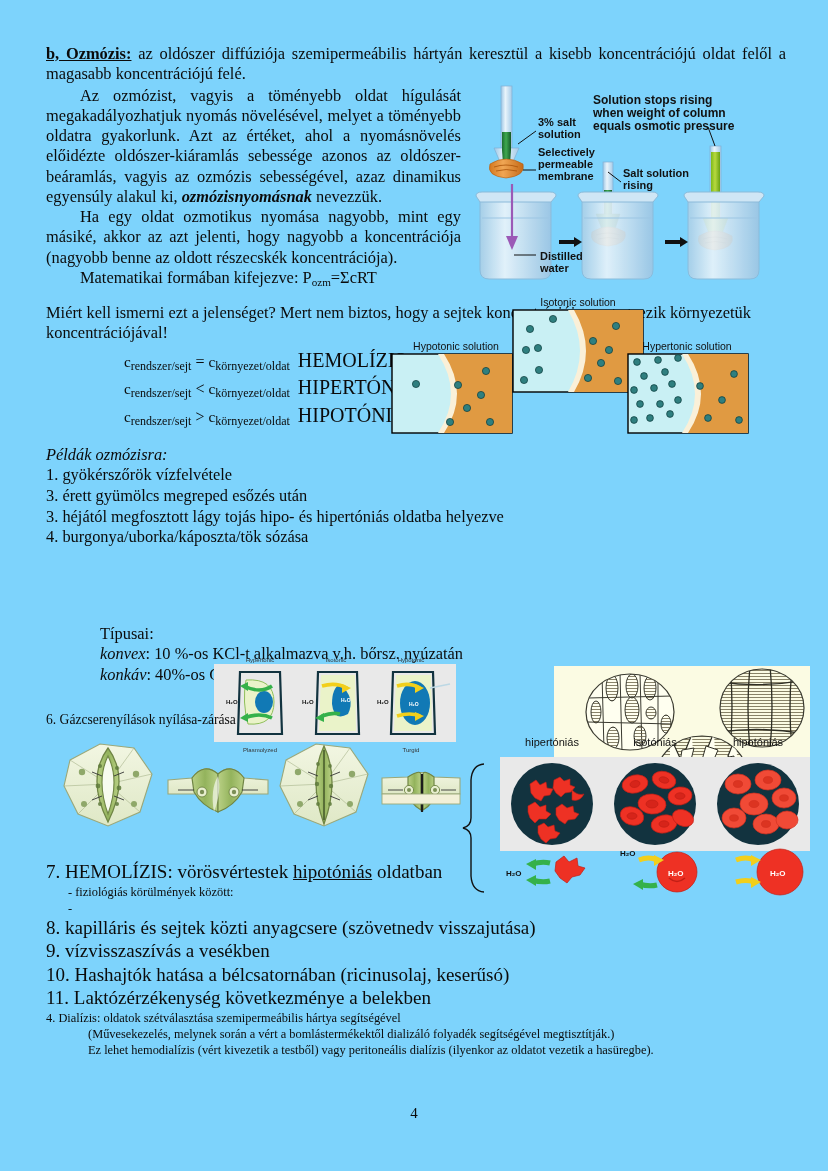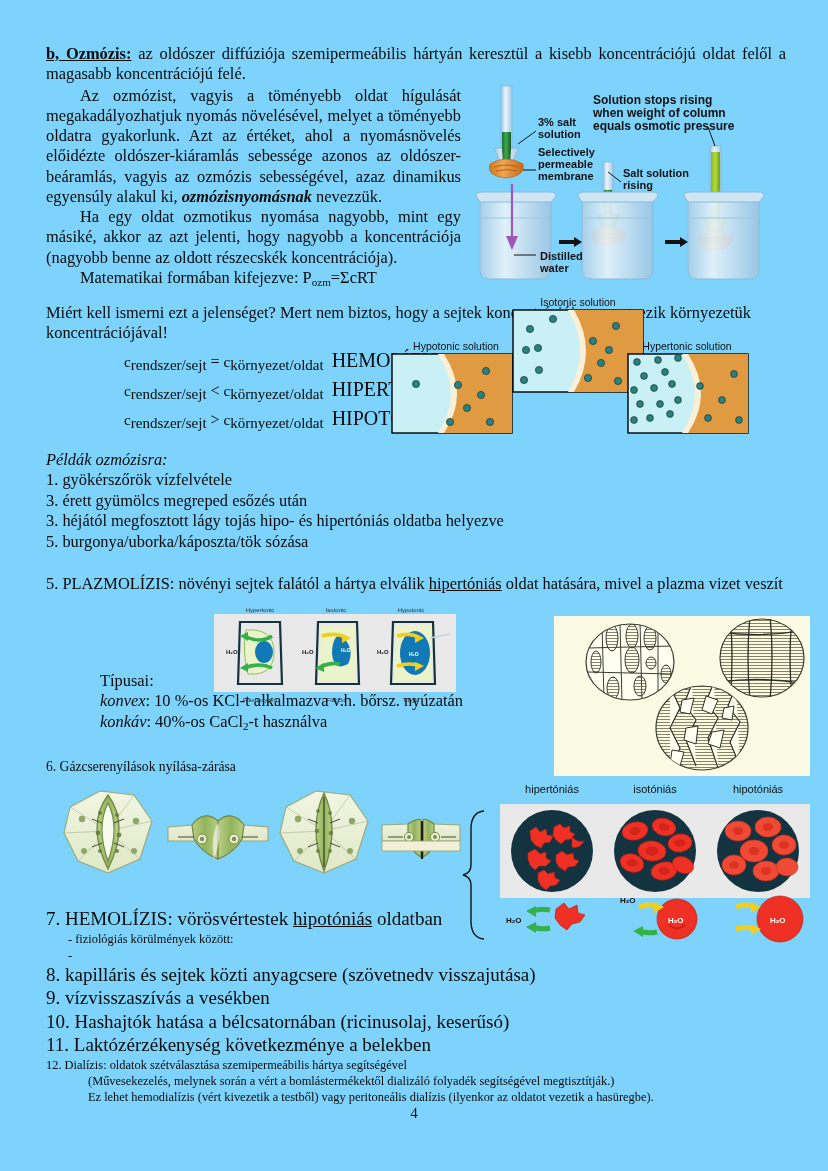--- a/index.html
+++ b/index.html
@@ -50,21 +50,21 @@
     width: 320px;
     height: 208px;
   }
 
   
   .sec2 { position: relative; margin-top: 13px; }
   .sec2 .q { font-size: 16.4px; line-height: 1.235; width: 740px;}
   .eqs { margin-top: 4px; margin-left: 78px; }
   .eq { white-space: nowrap; line-height: 1.30; }
   .eq .c { font-size: 15.2px; }
-  .eq .sb { font-size: 15px; vertical-align: -0.22em; }
+  .eq .sb { font-size: 12px; vertical-align: -0.22em; }
   .eq .op { font-size: 16px; padding: 0 4px; }
   .eq .name { font-size: 20px; padding-left: 8px; }
   .fig-tonic {
     position: absolute;
     right: 34px;
     top: -7px;
     width: 370px;
     height: 148px;
   }
 
@@ -356,25 +356,24 @@
         </g>
       </svg>
     </div>
   </div>
 
   <div class="sec3">
     <div class="hdr">Példák ozmózisra:</div>
     <div>1. gyökérszőrök vízfelvétele</div>
     <div>3. érett gyümölcs megreped esőzés után</div>
     <div>3. héjától megfosztott lágy tojás hipo- és hipertóniás oldatba helyezve</div>
-    <div>5. burgonya/uborka/káposzta/tök sózása</div>
+    <div>4. burgonya/uborka/káposzta/tök sózása</div>
   </div>
 
   <div class="sec4">
-    <div class="t"><span>5. PLAZMOLÍZIS: növényi sejtek falától a hártya elválik </span><span class="u">hipertóniás</span><span> oldat hatására, mivel a plazma vizet veszít</span></div>
 
     <div class="fig-plasmo">
       <svg viewBox="0 0 242 98" width="242" height="98">
         <rect x="0" y="8" width="242" height="78" fill="#e9e9e9"></rect>
         <g font-family="Liberation Sans, sans-serif" font-size="6" fill="#333" text-anchor="middle">
           <text x="46" y="6">Hypertonic</text>
           <text x="122" y="6">Isotonic</text>
           <text x="197" y="6">Hypotonic</text>
           <text x="46" y="96">Plasmolyzed</text>
           <text x="122" y="96">Flaccid</text>
@@ -694,21 +693,21 @@
       </svg>
     </div>
 
     <div class="big"><span>7. HEMOLÍZIS: vörösvértestek </span><span class="u">hipotóniás</span><span> oldatban</span></div>
     <div class="small">- fiziológiás körülmények között:</div>
     <div class="small">-</div>
     <div class="big">8. kapilláris és sejtek közti anyagcsere (szövetnedv visszajutása)</div>
     <div class="big">9. vízvisszaszívás a vesékben</div>
     <div class="big">10. Hashajtók hatása a bélcsatornában (ricinusolaj, keserűsó)</div>
     <div class="big">11. Laktózérzékenység következménye a belekben</div>
-    <div class="sm2">12. Dialízis: oldatok szétválasztása szemipermeábilis hártya segítségével</div>
+    <div class="sm2">4. Dialízis: oldatok szétválasztása szemipermeábilis hártya segítségével</div>
     <div class="sm3">(Művesekezelés, melynek során a vért a bomlástermékektől dializáló folyadék segítségével megtisztítják.)</div>
     <div class="sm3">Ez lehet hemodialízis (vért kivezetik a testből) vagy peritoneális dialízis (ilyenkor az oldatot vezetik a hasüregbe).</div>
   </div>
 
 </div>
 
 <div class="pageno">4</div>
 </div>
 
 </body></html>

